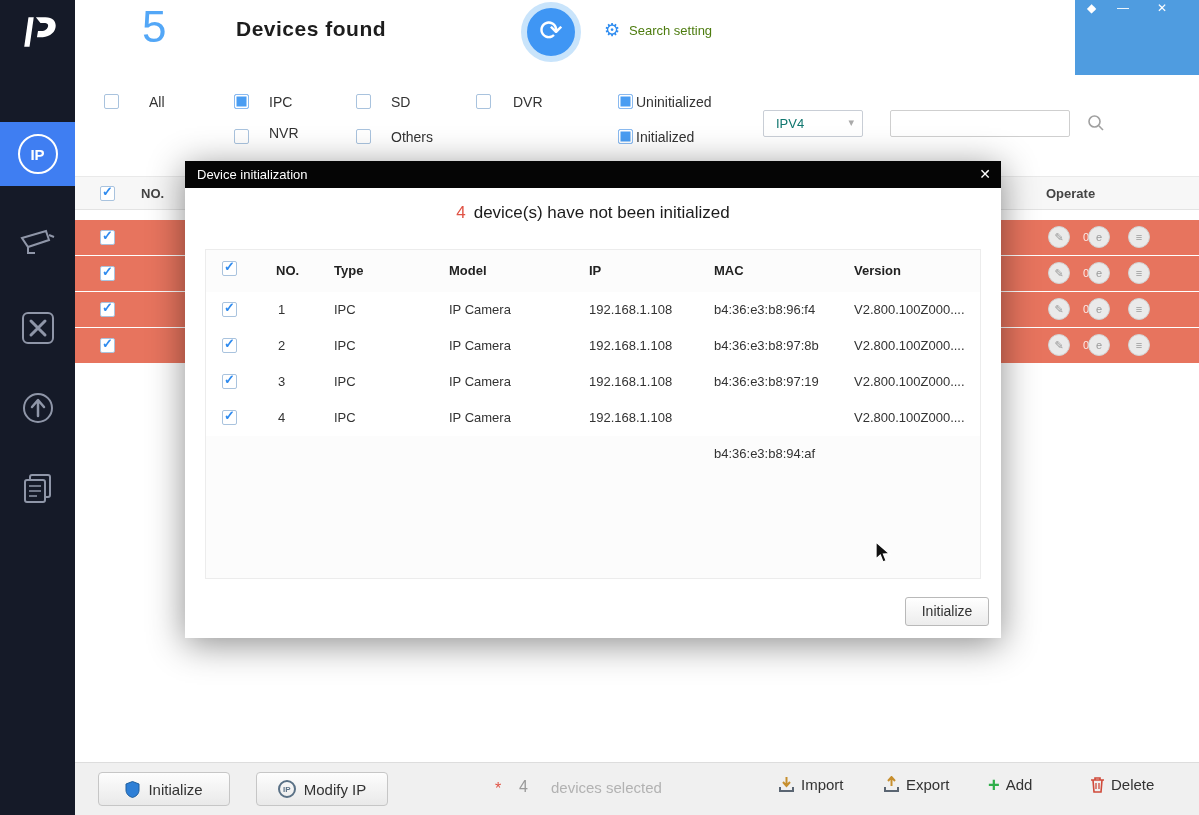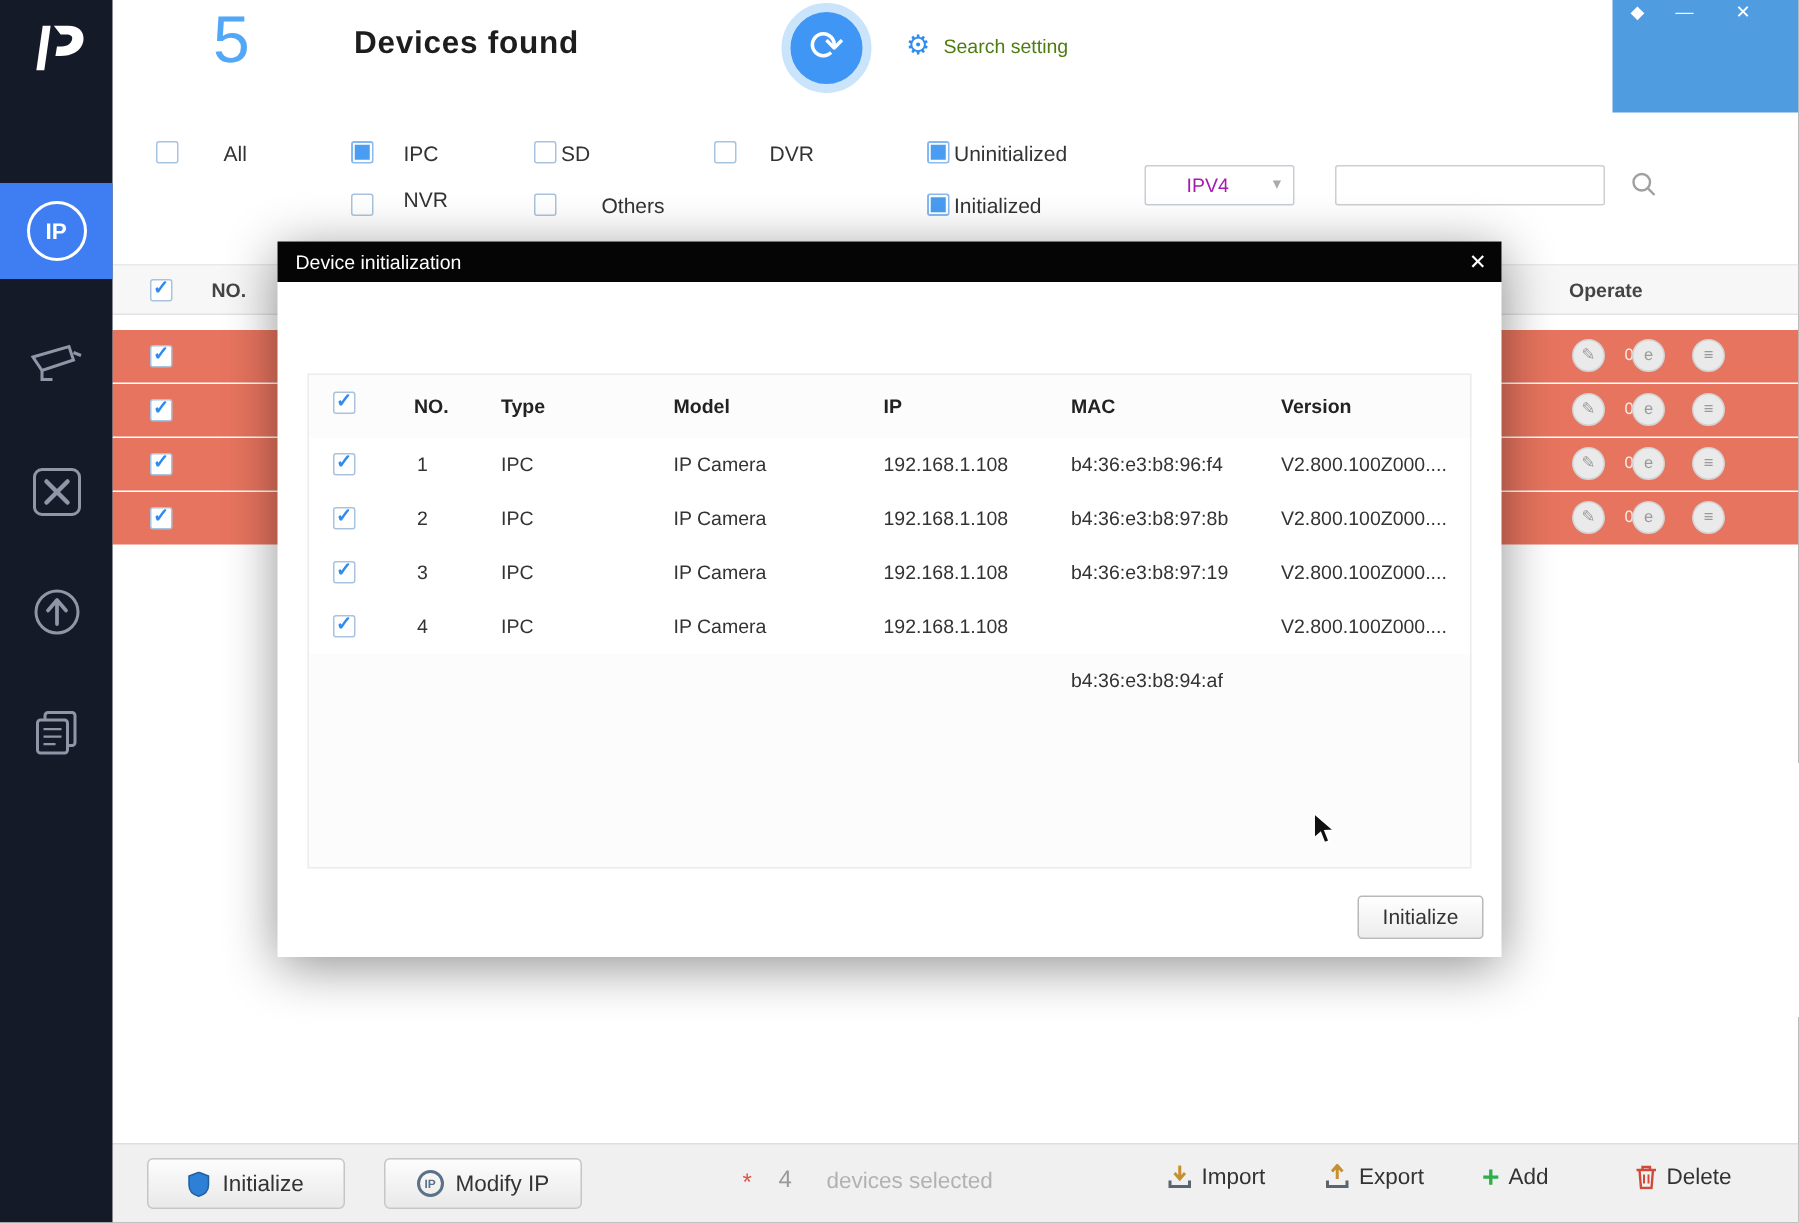--- a/index.html
+++ b/index.html
@@ -22,21 +22,21 @@
   .search-setting{position:absolute;left:629px;top:23px;font-size:13px;color:#4d7c0f;cursor:pointer;}
   .corner{position:absolute;left:1075px;top:0;width:124px;height:75px;background:#4f9ce0;}
   .winglyph{position:absolute;top:1px;color:#fff;font-size:12px;}
 
   
   .cb{position:absolute;width:15px;height:15px;background:#fff;border:1px solid #a9c3de;border-radius:2px;box-sizing:border-box;cursor:pointer;}
   .cb.checked::after{content:"\2713";position:absolute;left:1px;top:-3px;font-size:13px;font-weight:bold;color:#2f8bef;}
   .cb.filled{background:#4a9df2;border-color:#8abaf0;box-shadow:inset 0 0 0 1.5px #ffffff;}
   .flabel{position:absolute;font-size:14px;color:#333;}
   .select{position:absolute;left:763px;top:110px;width:100px;height:27px;border:1px solid #c9ced6;border-radius:2px;background:#fff;box-sizing:border-box;cursor:pointer;}
-  .select .val{position:absolute;left:12px;top:5px;font-size:13px;color:#a21caf;margin-left:15px;}
+  .select .val{position:absolute;left:12px;top:5px;font-size:13px;color:#0f766e;}
   .select .caret{position:absolute;right:8px;top:5px;font-size:11px;color:#aaa;}
   .search-box{position:absolute;left:890px;top:110px;width:180px;height:27px;border:1px solid #cfcfcf;border-radius:2px;background:#fff;box-sizing:border-box;font-size:13px;padding:0 8px;font-family:"Liberation Sans",sans-serif;}
 
   
   .tbl-head{position:absolute;left:75px;top:176px;width:1124px;height:34px;background:#f7f7f7;border-top:1px solid #e9e9e9;border-bottom:1px solid #e3e3e3;box-sizing:border-box;}
   .tbl-head .h{position:absolute;top:9px;font-size:13px;font-weight:bold;color:#444;}
   .drow{position:absolute;left:75px;width:1124px;height:35px;background:#e7745e;}
   .drow .num{position:absolute;left:147px;top:10px;font-size:13px;color:rgba(150,45,25,.75);}
   .drow .vfrag{position:absolute;left:1008px;top:11px;font-size:11px;color:rgba(255,255,255,.85);}
   .opbtn{position:absolute;top:6px;width:22px;height:22px;border-radius:50%;background:#eaeaea;border:1px solid #d2d2d2;
@@ -127,30 +127,30 @@
     <span class="winglyph" style="left:82px;">✕</span>
   </div>
 
   <span class="cb" style="left:104px;top:94px;"></span>
   <span class="flabel" style="left:149px;top:94px;">All</span>
 
   <span class="cb filled" style="left:234px;top:94px;"></span>
   <span class="flabel" style="left:269px;top:94px;">IPC</span>
 
   <span class="cb" style="left:356px;top:94px;"></span>
-  <span class="flabel" style="left:374px;top:94px;">SD</span>
+  <span class="flabel" style="left:391px;top:94px;">SD</span>
 
   <span class="cb" style="left:476px;top:94px;"></span>
   <span class="flabel" style="left:513px;top:94px;">DVR</span>
 
   <span class="cb" style="left:234px;top:129px;"></span>
   <span class="flabel" style="left:269px;top:125px;">NVR</span>
 
   <span class="cb" style="left:356px;top:129px;"></span>
-  <span class="flabel" style="left:401px;top:129px;">Others</span>
+  <span class="flabel" style="left:391px;top:129px;">Others</span>
 
   <span class="cb filled" style="left:618px;top:94px;"></span>
   <span class="flabel" style="left:636px;top:94px;">Uninitialized</span>
 
   <span class="cb filled" style="left:618px;top:129px;"></span>
   <span class="flabel" style="left:636px;top:129px;">Initialized</span>
 
   <div class="select">
     <span class="val">IPV4</span>
     <span class="caret">▾</span>
@@ -199,20 +199,23 @@
     <span class="opbtn" style="left:1013px;">e</span>
     <span class="opbtn" style="left:1053px;">≡</span>
   </div>
 
   <div class="dialog">
     <div class="dlg-title">
       <span class="t">Device initialization</span>
       <span class="x">✕</span>
     </div>
 
+    <div class="dlg-msg">
+      <span class="red">4</span><span>device(s) have not been initialized</span>
+    </div>
 
     <div class="dlg-tablewrap">
 
       <span class="cb checked" style="left:16px;top:11px;"></span>
       <span class="dlg-th" style="left:70px;">NO.</span>
       <span class="dlg-th" style="left:128px;">Type</span>
       <span class="dlg-th" style="left:243px;">Model</span>
       <span class="dlg-th" style="left:383px;">IP</span>
       <span class="dlg-th" style="left:508px;">MAC</span>
       <span class="dlg-th" style="left:648px;text-align:center;">Version</span>

